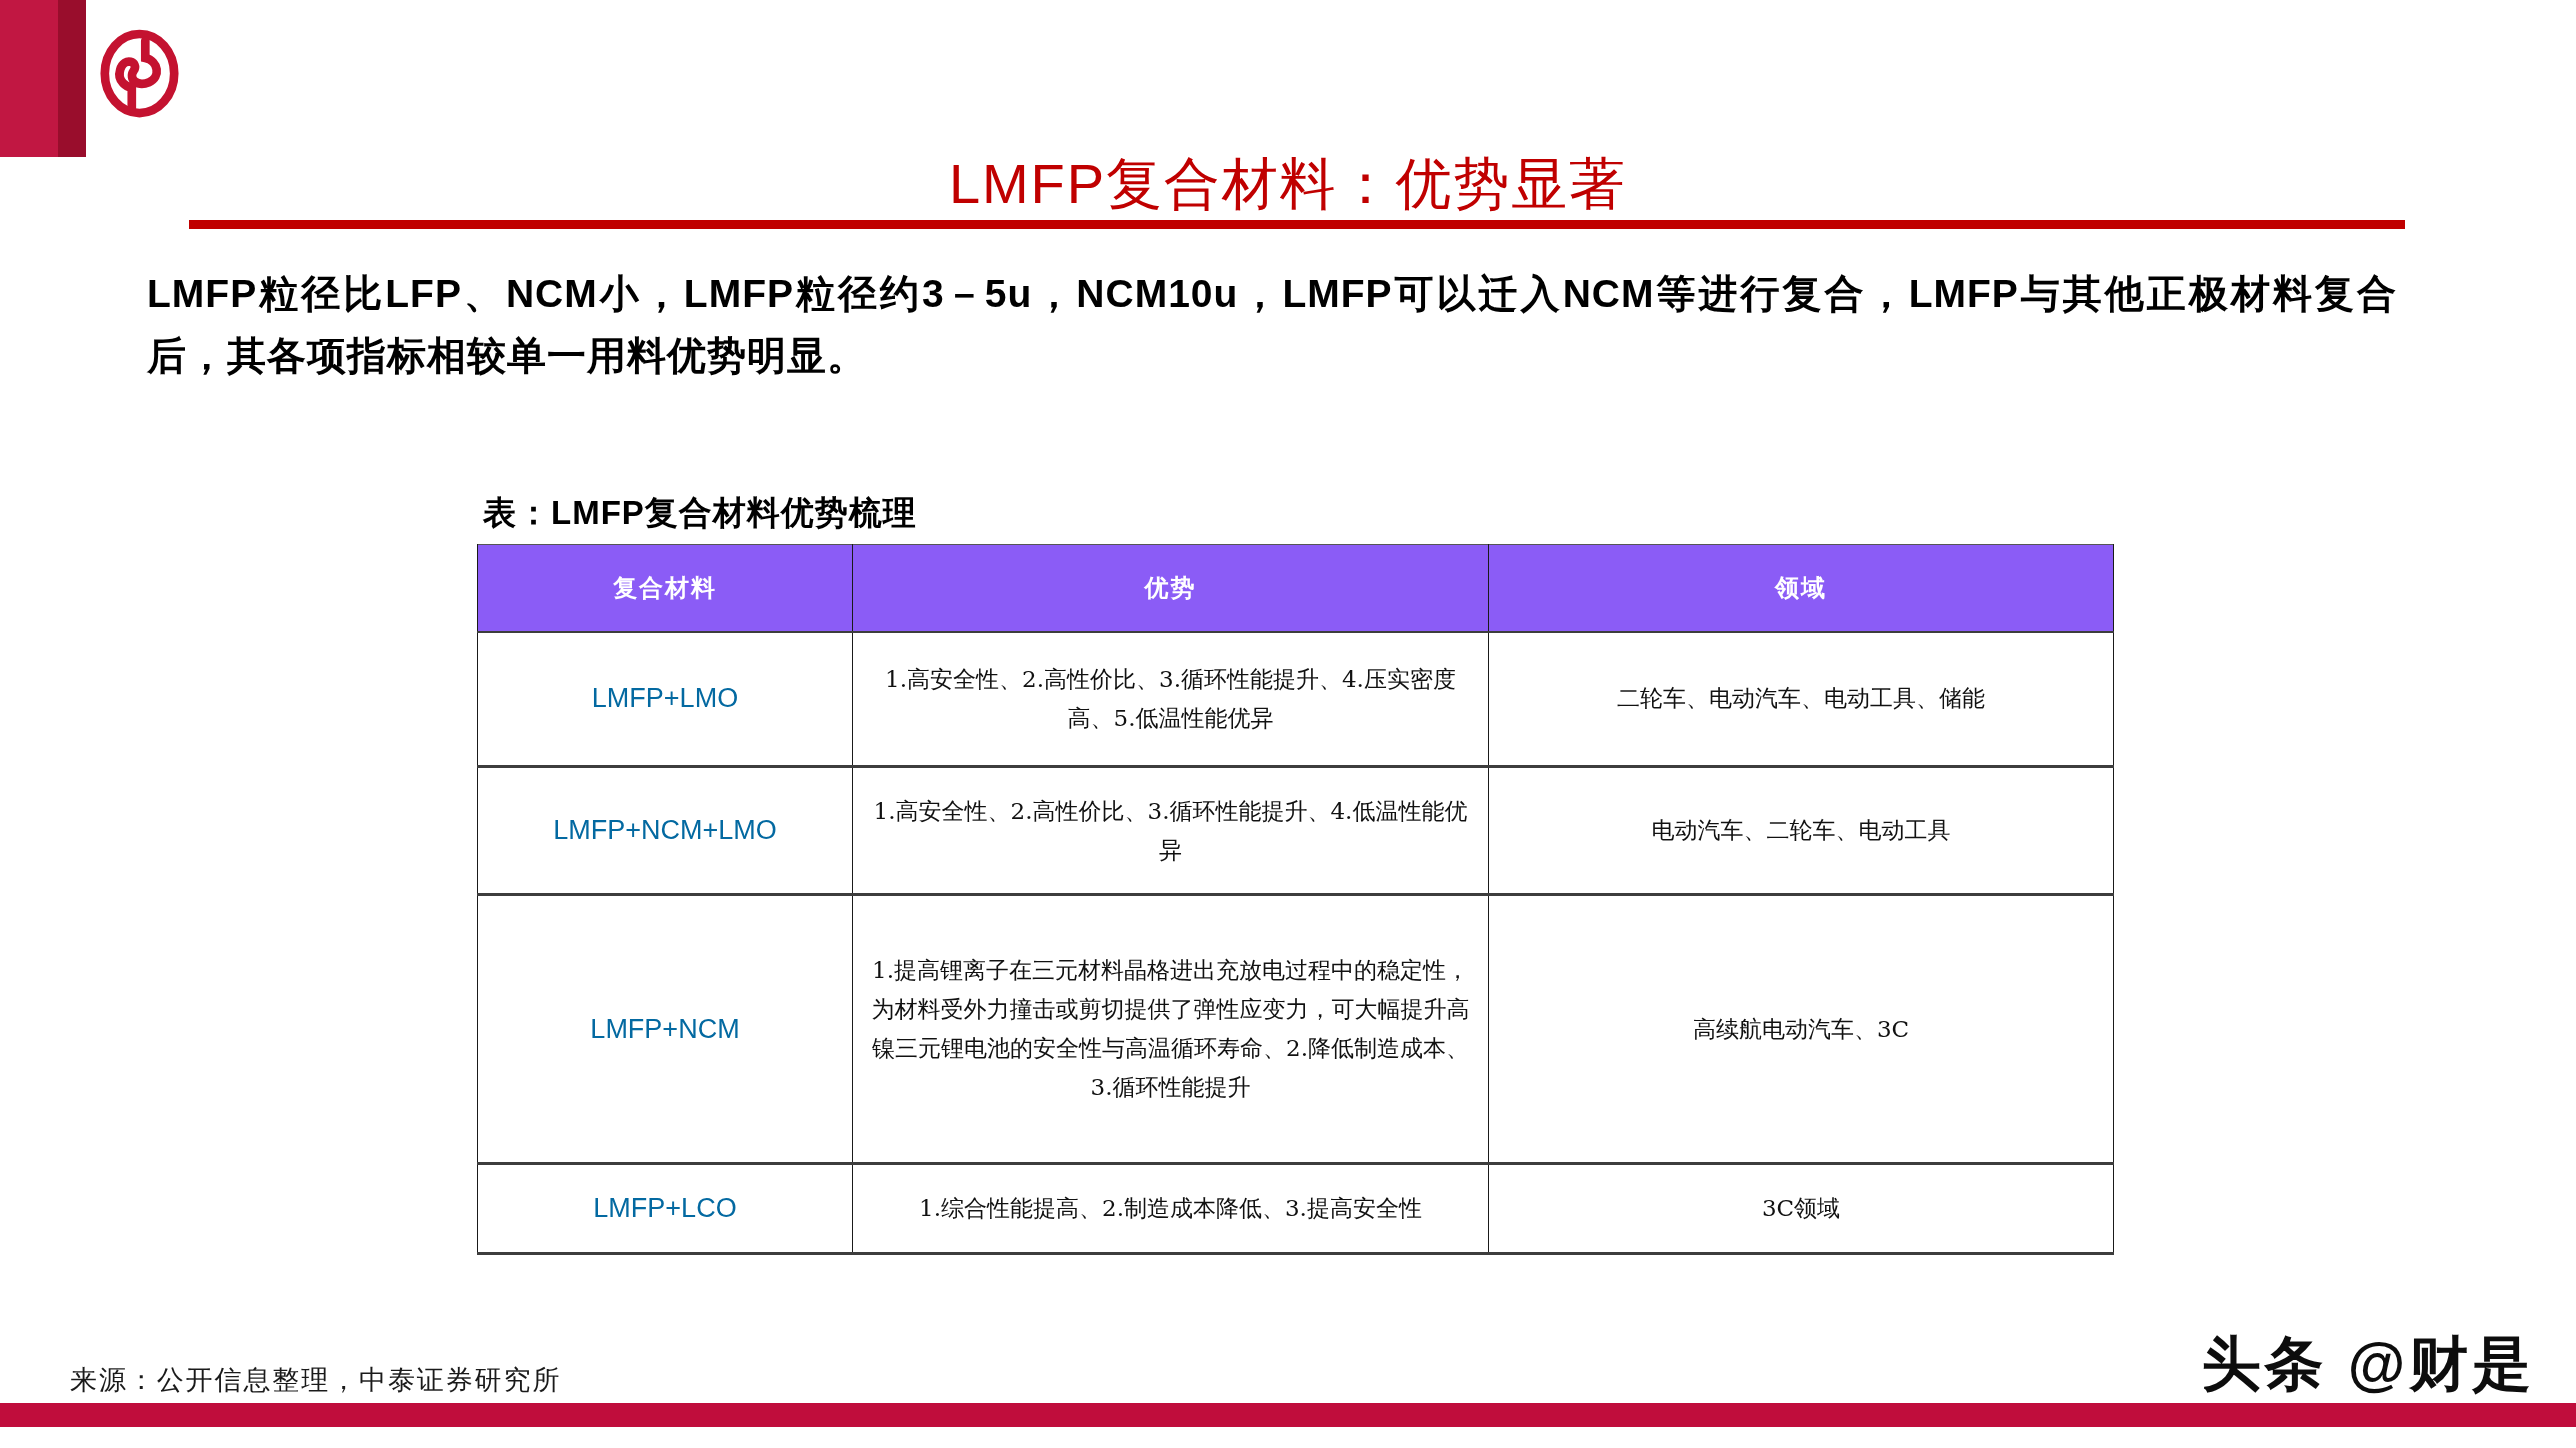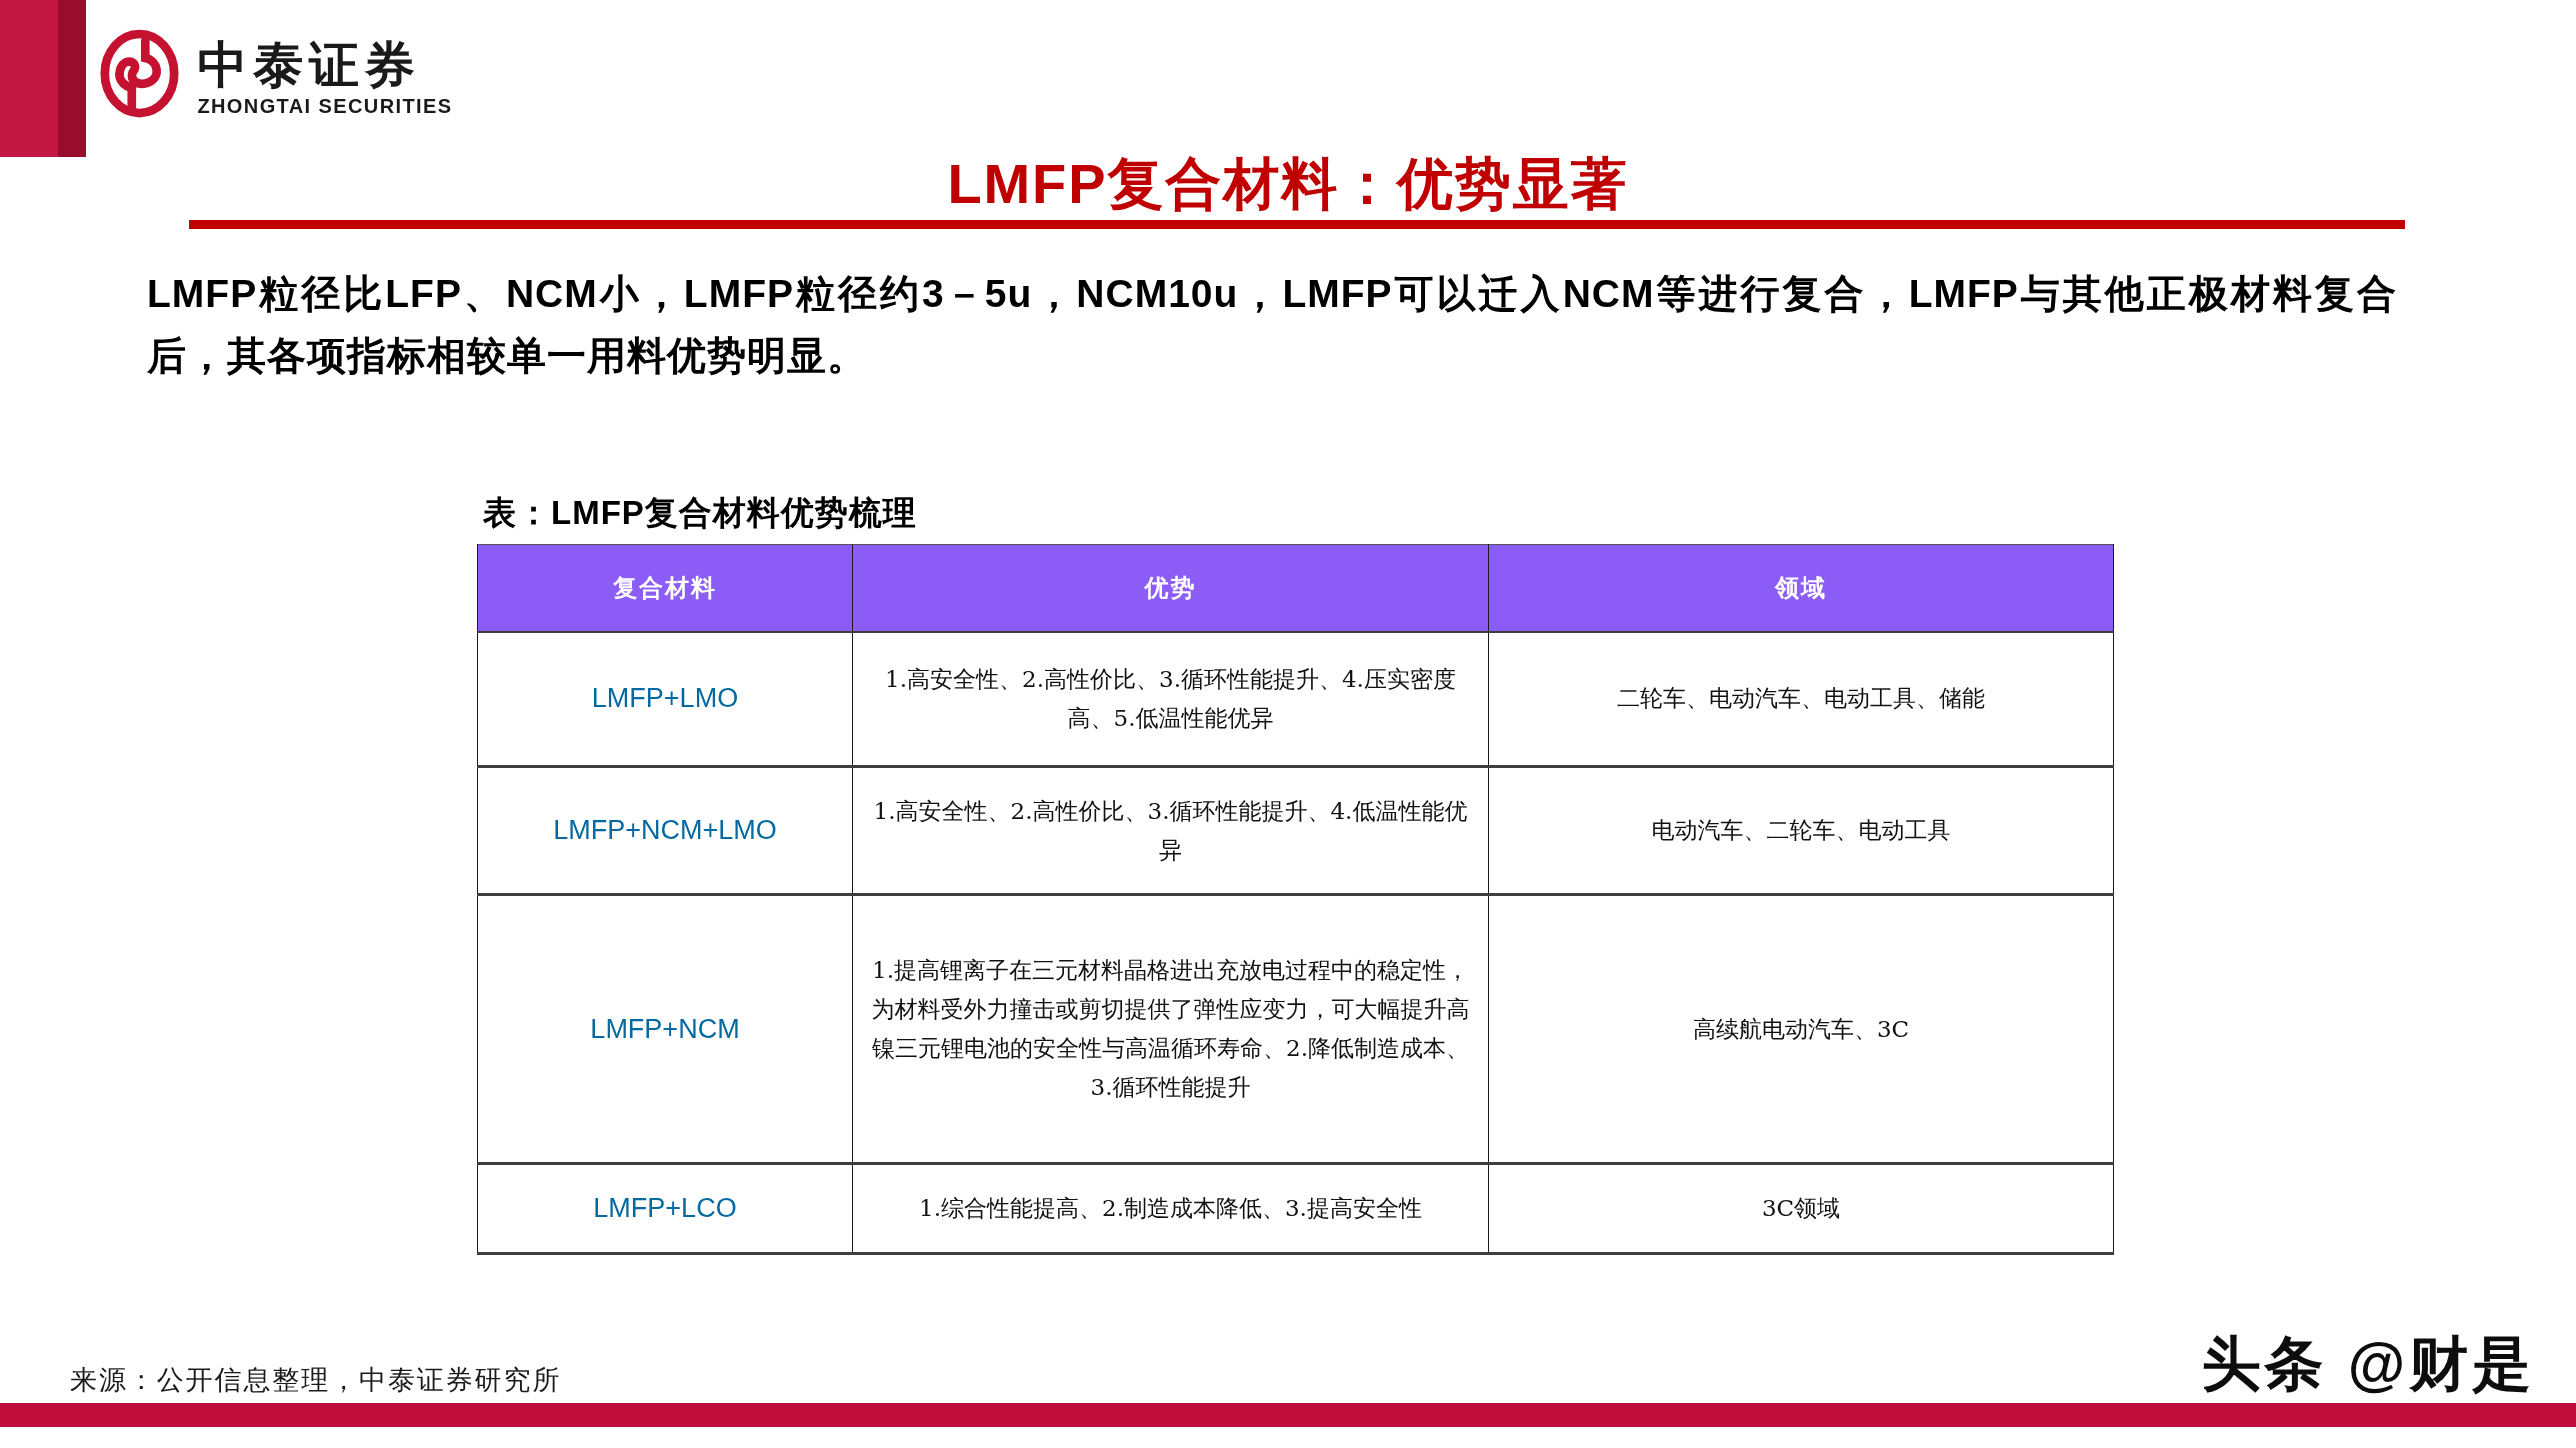--- a/index.html
+++ b/index.html
@@ -22,21 +22,21 @@
   .logo-wrap { position: absolute; left: 99px; top: 29px; display: flex; align-items: flex-start; }
   .logo-mark { width: 81px; height: 89px; }
   .logo-text { margin-left: 17.4px; padding-top: 9.7px; }
   .brand-cn { font-size: 50px; font-weight: bold; color: #1a1a1a; letter-spacing: 5.8px; line-height: 52px; font-family: "Liberation Sans", sans-serif; }
   .brand-en { font-size: 20px; font-weight: bold; color: #1a1a1a; letter-spacing: 1.4px; margin-top: 3.9px; }
 
   
   .page-title {
     position: absolute; left: 0; top: 147px; width: 100%;
     text-align: center;
-    font-size: 56px; font-weight: bold;
+    font-size: 56px; font-weight: normal;
     color: #C00000;
     letter-spacing: 1.9px;
   }
   .title-rule { position: absolute; left: 189px; top: 220px; width: 2216px; height: 8.7px; background: #C00000; }
 
   
   .intro {
     position: absolute; left: 147px; top: 263px; width: 2250px;
     font-size: 39px; font-weight: bold; line-height: 62px;
     color: #000; letter-spacing: 1px;
@@ -116,24 +116,20 @@
 <div class="page">
 
   <div class="corner-bar-bright"></div>
   <div class="corner-bar-dark"></div>
 
   <div class="logo-wrap">
     <svg class="logo-mark" viewBox="0 0 84 92">
       <ellipse cx="42" cy="46" rx="36" ry="41" fill="none" stroke="#C41230" stroke-width="9"></ellipse>
       <path d="M48,12 L48,30 C62,33 64,50 52,55 C40,60 30,52 36,43 C42,34 26,28 22,42 C18,55 30,60 34,61 C34,70 34,76 34,82" fill="none" stroke="#C41230" stroke-width="9" stroke-linecap="round"></path>
     </svg>
-    <div class="logo-text">
-      <div class="brand-cn">中泰证券</div>
-      <div class="brand-en">ZHONGTAI SECURITIES</div>
-    </div>
   </div>
 
   <div class="page-title">LMFP复合材料：优势显著</div>
   <div class="title-rule"></div>
 
   <div class="intro">LMFP粒径比LFP、NCM小，LMFP粒径约3－5u，NCM10u，LMFP可以迁入NCM等进行复合，LMFP与其他正极材料复合后，其各项指标相较单一用料优势明显。</div>
 
   <div class="table-caption">表：LMFP复合材料优势梳理</div>
 
   <div class="adv-table-wrap">

